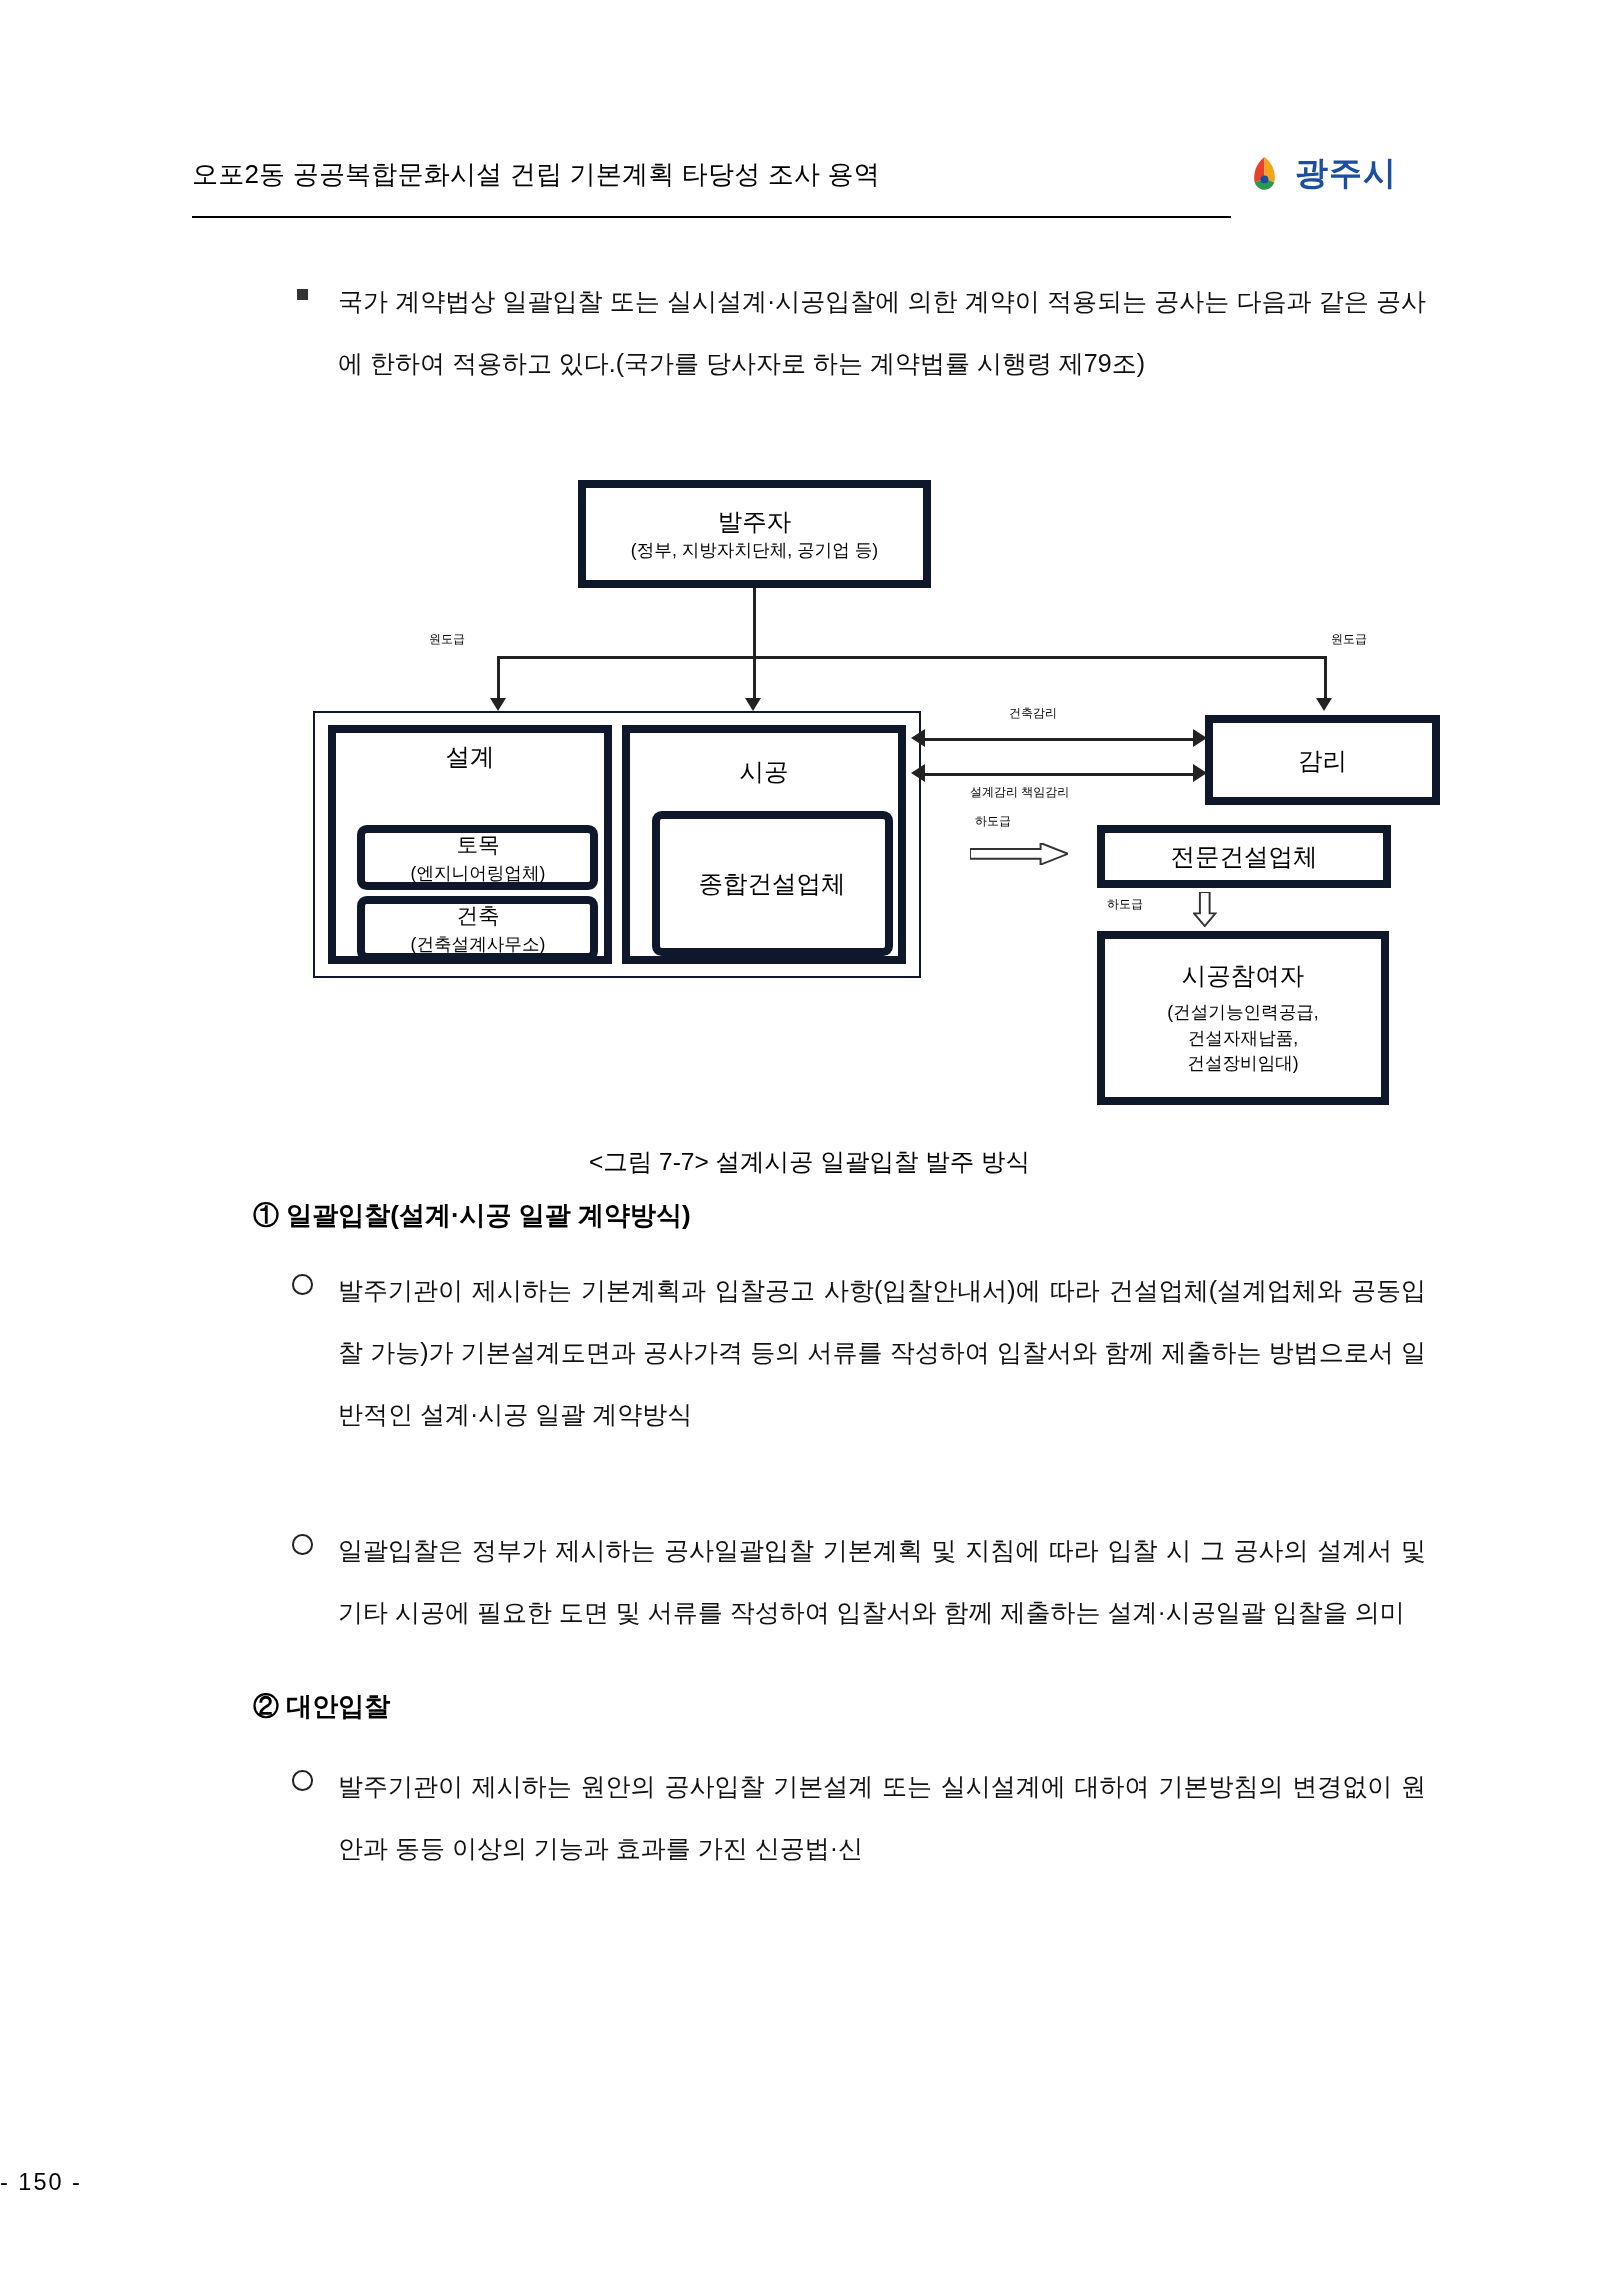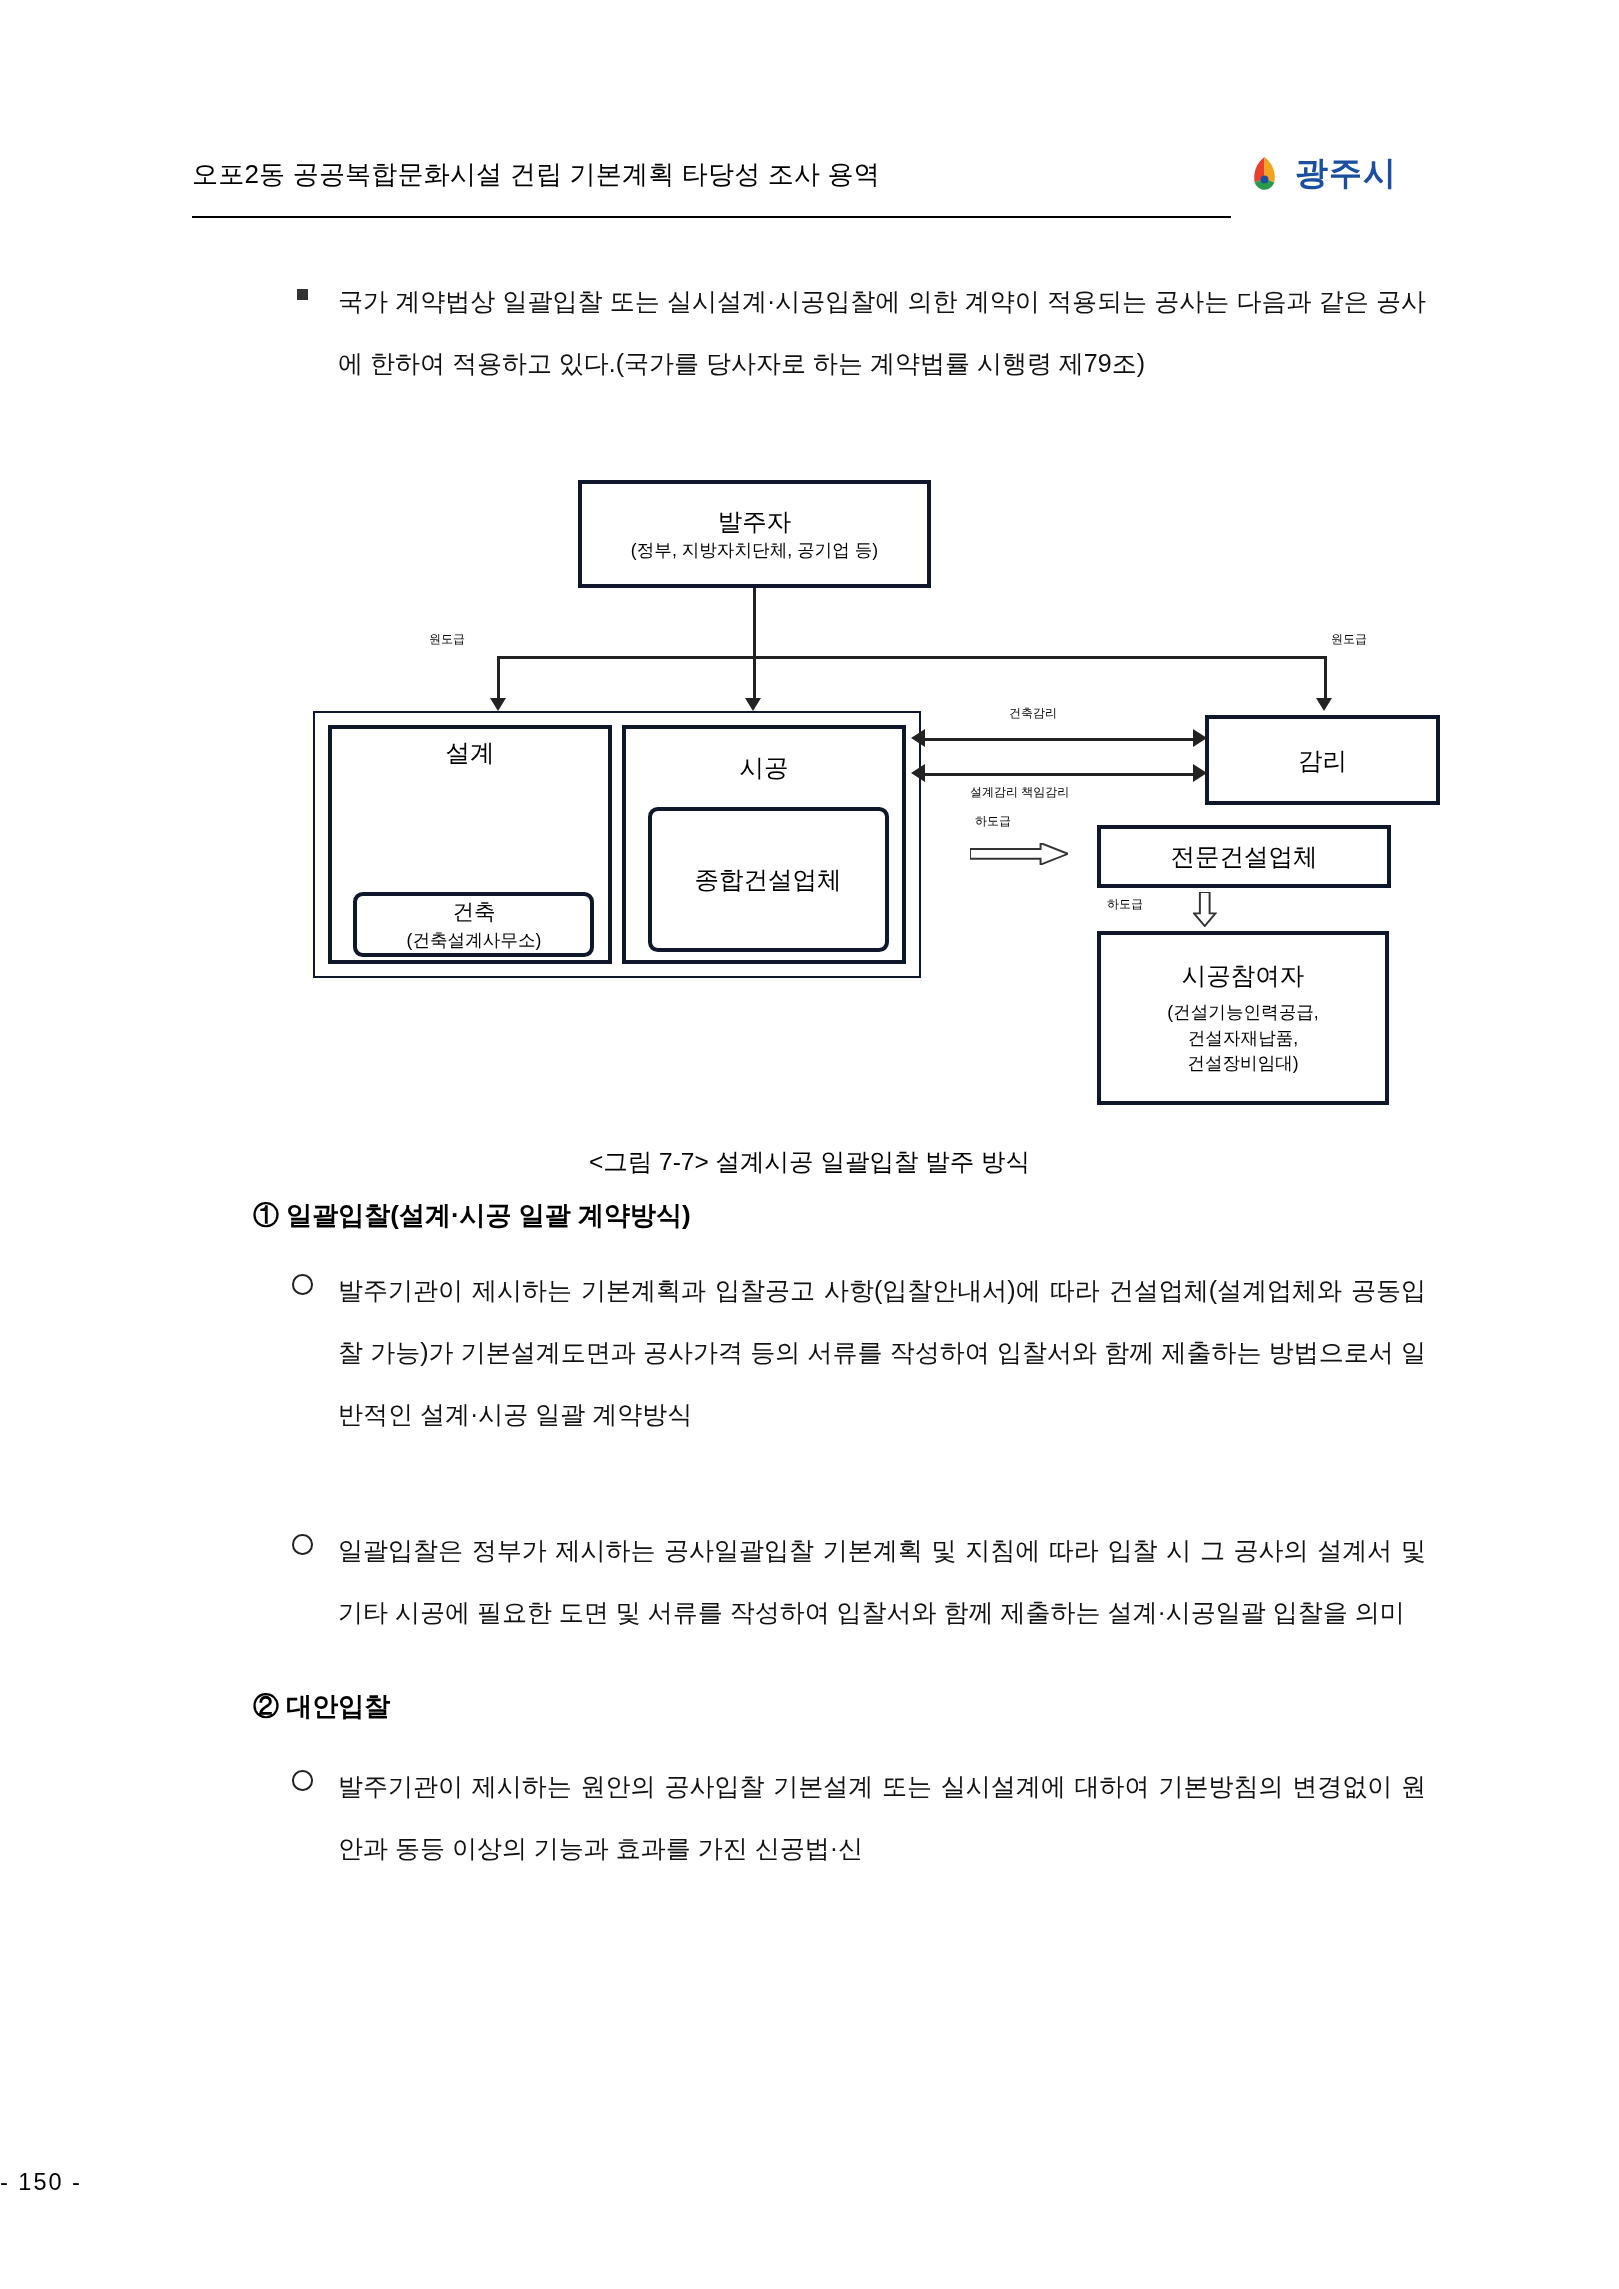--- a/index.html
+++ b/index.html
@@ -105,21 +105,21 @@
   
   .figure {
     position: absolute;
     left: 323px;
     top: 480px;
     width: 1108px;
     height: 549px;
   }
   .node {
     position: absolute;
-    border: 4px solid #0f172a;
+    border: 8px solid #0f172a;
     box-sizing: border-box;
     background: #fff;
     text-align: center;
     font-family: "Liberation Sans", sans-serif;
     display: flex;
     flex-direction: column;
     align-items: center;
     justify-content: center;
   }
   .node .t1 { font-size: 24.5px; line-height: 33px; }
@@ -231,20 +231,24 @@
     <div class="line-v" style="left:1001px; top:176px; height:44px;"></div>
     <div class="arrow-down" style="left:993px; top:218px;"></div>
 
     <div class="edge-label" style="left:106px; top:151px;">원도급</div>
     <div class="edge-label" style="left:1008px; top:151px;">원도급</div>
 
     <div class="node" style="left:-9.8px; top:231px; width:608px; height:267px; border-width:2.9px;"></div>
 
     <div class="node" style="left:4.9px; top:245px; width:284px; height:239px; justify-content:flex-start;">
       <div class="t1" style="margin-top:7px;">설계</div>
+      <div class="node rounded" style="left:21.6px; top:92px; width:241px; height:65px;">
+        <div class="t1" style="font-size:21.6px;">토목</div>
+        <div class="t2">(엔지니어링업체)</div>
+      </div>
       <div class="node rounded" style="left:21.6px; top:163px; width:241px; height:65px;">
         <div class="t1" style="font-size:21.6px;">건축</div>
         <div class="t2">(건축설계사무소)</div>
       </div>
     </div>
 
     <div class="node" style="left:882px; top:235px; width:235px; height:90px;">
       <div class="t1">감리</div>
     </div>
 

